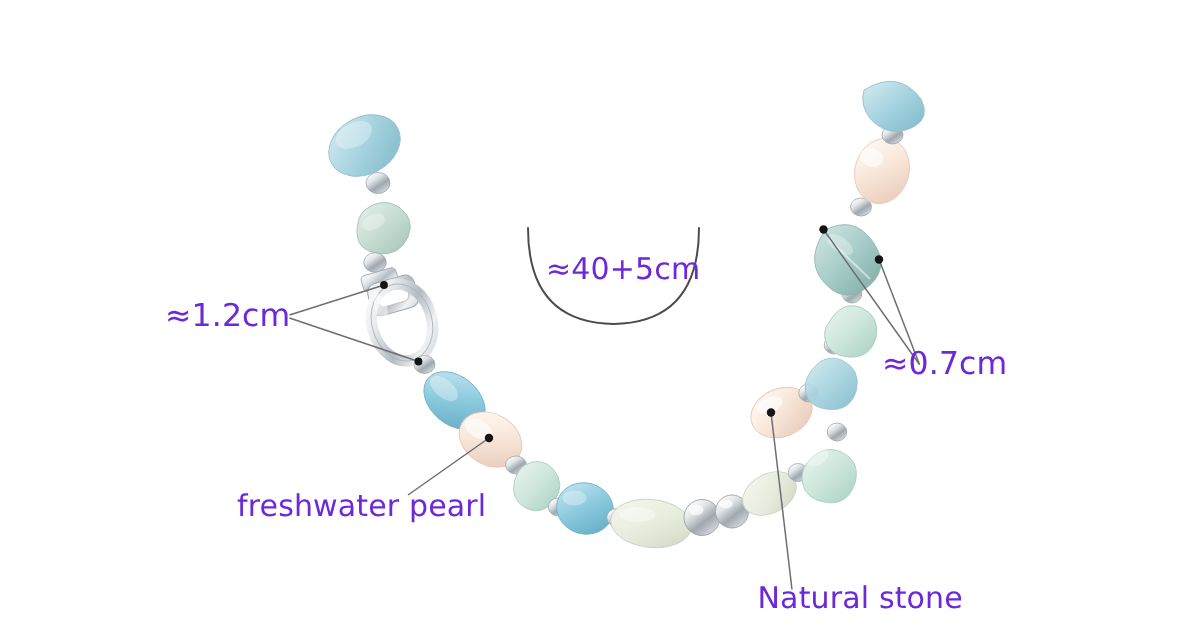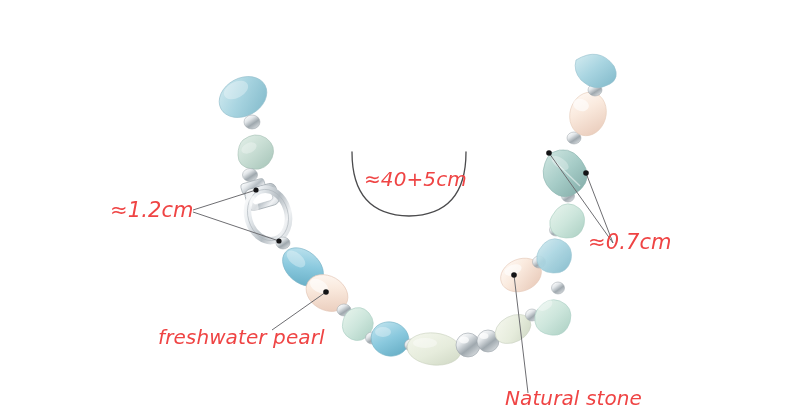--- a/index.html
+++ b/index.html
@@ -17,25 +17,24 @@
     font-family: "DejaVu Sans", "Liberation Sans", sans-serif;
   }
   #artboard {
     position: absolute;
     inset: 0;
     width: 790px;
     height: 420px;
   }
   .annotation-text {
     position: absolute;
-    color: #ef4444;
+    color: #6d28d9;
     font-family: "DejaVu Sans", "Liberation Sans", sans-serif;
     white-space: nowrap;
     letter-spacing: 0.1px;
-    font-style: italic;
   }
   #label-len-clasp {
     left: 110px;
     top: 198px;
     font-size: 21px;
     text-align: right;
   }
   #label-arc {
     left: 364px;
     top: 167px;

